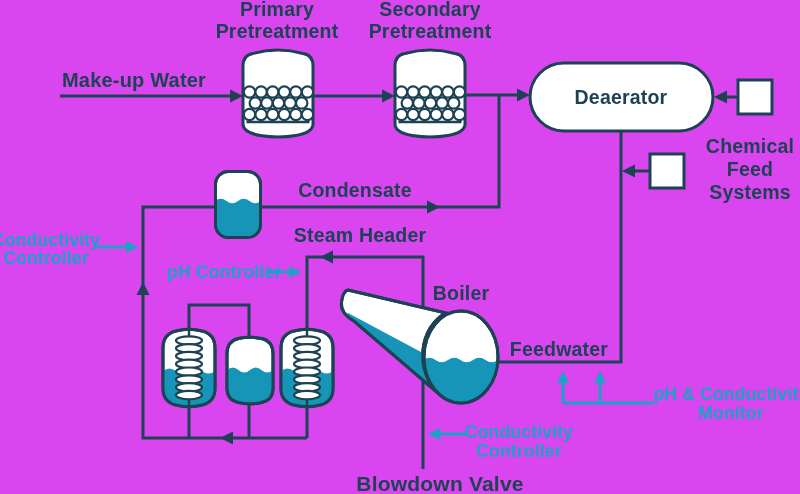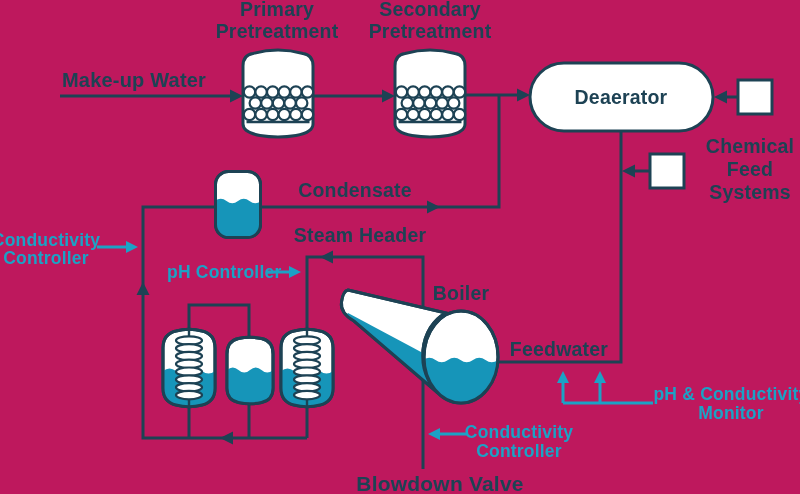--- a/index.html
+++ b/index.html
@@ -1,16 +1,16 @@
 <!DOCTYPE html>
 <html><head>
 <meta charset="utf-8">
 <style>
   html,body{margin:0;padding:0;background:#ffffff;}
-  .stage{position:relative;width:800px;height:494px;background:#be185d;overflow:hidden;
+  .stage{position:relative;width:800px;height:494px;background:#d946ef;overflow:hidden;
          font-family:"Liberation Sans",sans-serif;}
   svg{display:block;}
   .lbl{fill:#1d4254;font-family:"Liberation Sans",sans-serif;font-size:19.5px;font-weight:600;letter-spacing:0.2px;}
   .lbl-big{font-size:21px;}
   .lbl-mw{font-size:20px;}
   .lbl-cyan{fill:#1ba2c6;font-family:"Liberation Sans",sans-serif;font-size:17.5px;font-weight:600;letter-spacing:0.2px;}
   .pipe{stroke:#1d4254;stroke-width:3;fill:none;}
   .pipe-thin{stroke:#1d4254;stroke-width:2.4;fill:none;}
   .ah{fill:#1d4254;stroke:none;}
   .cy{stroke:#1ba2c6;stroke-width:3;fill:none;}

